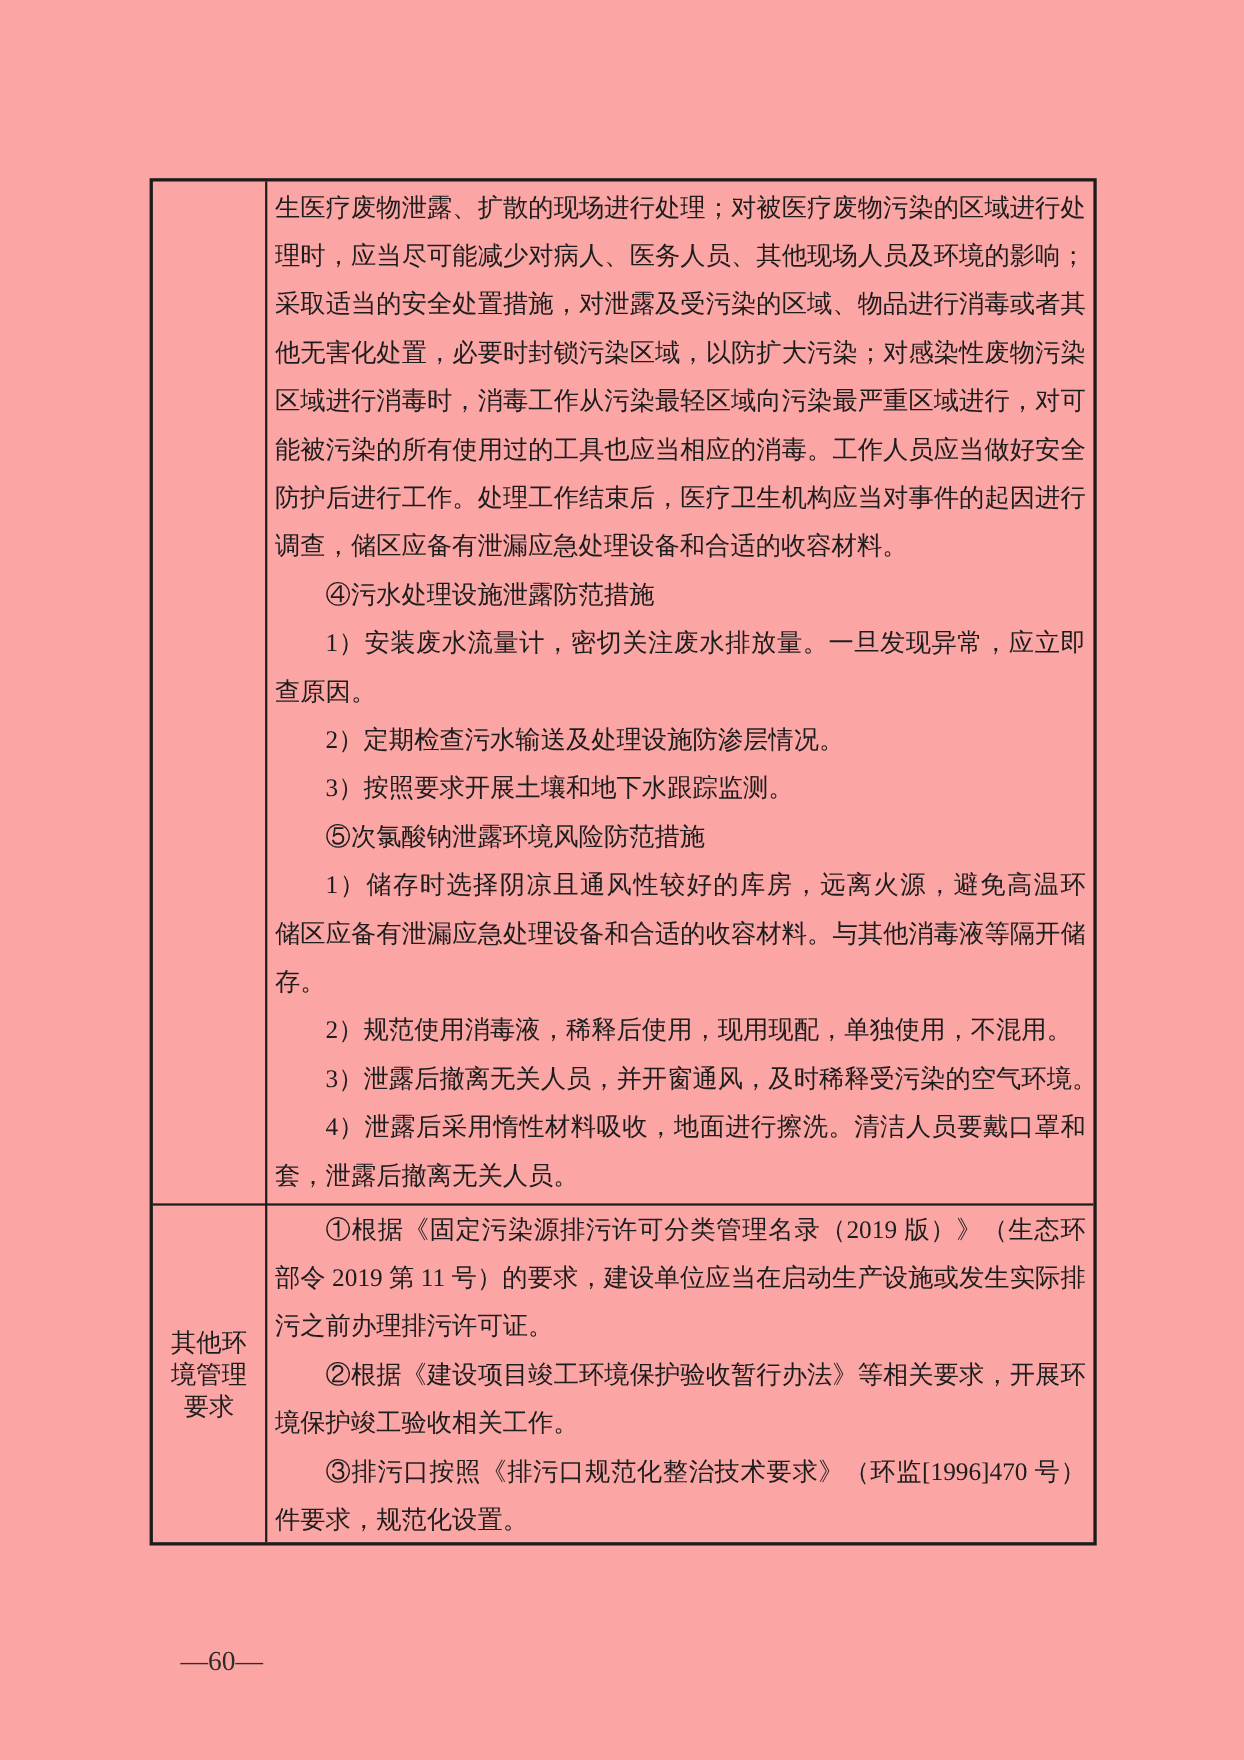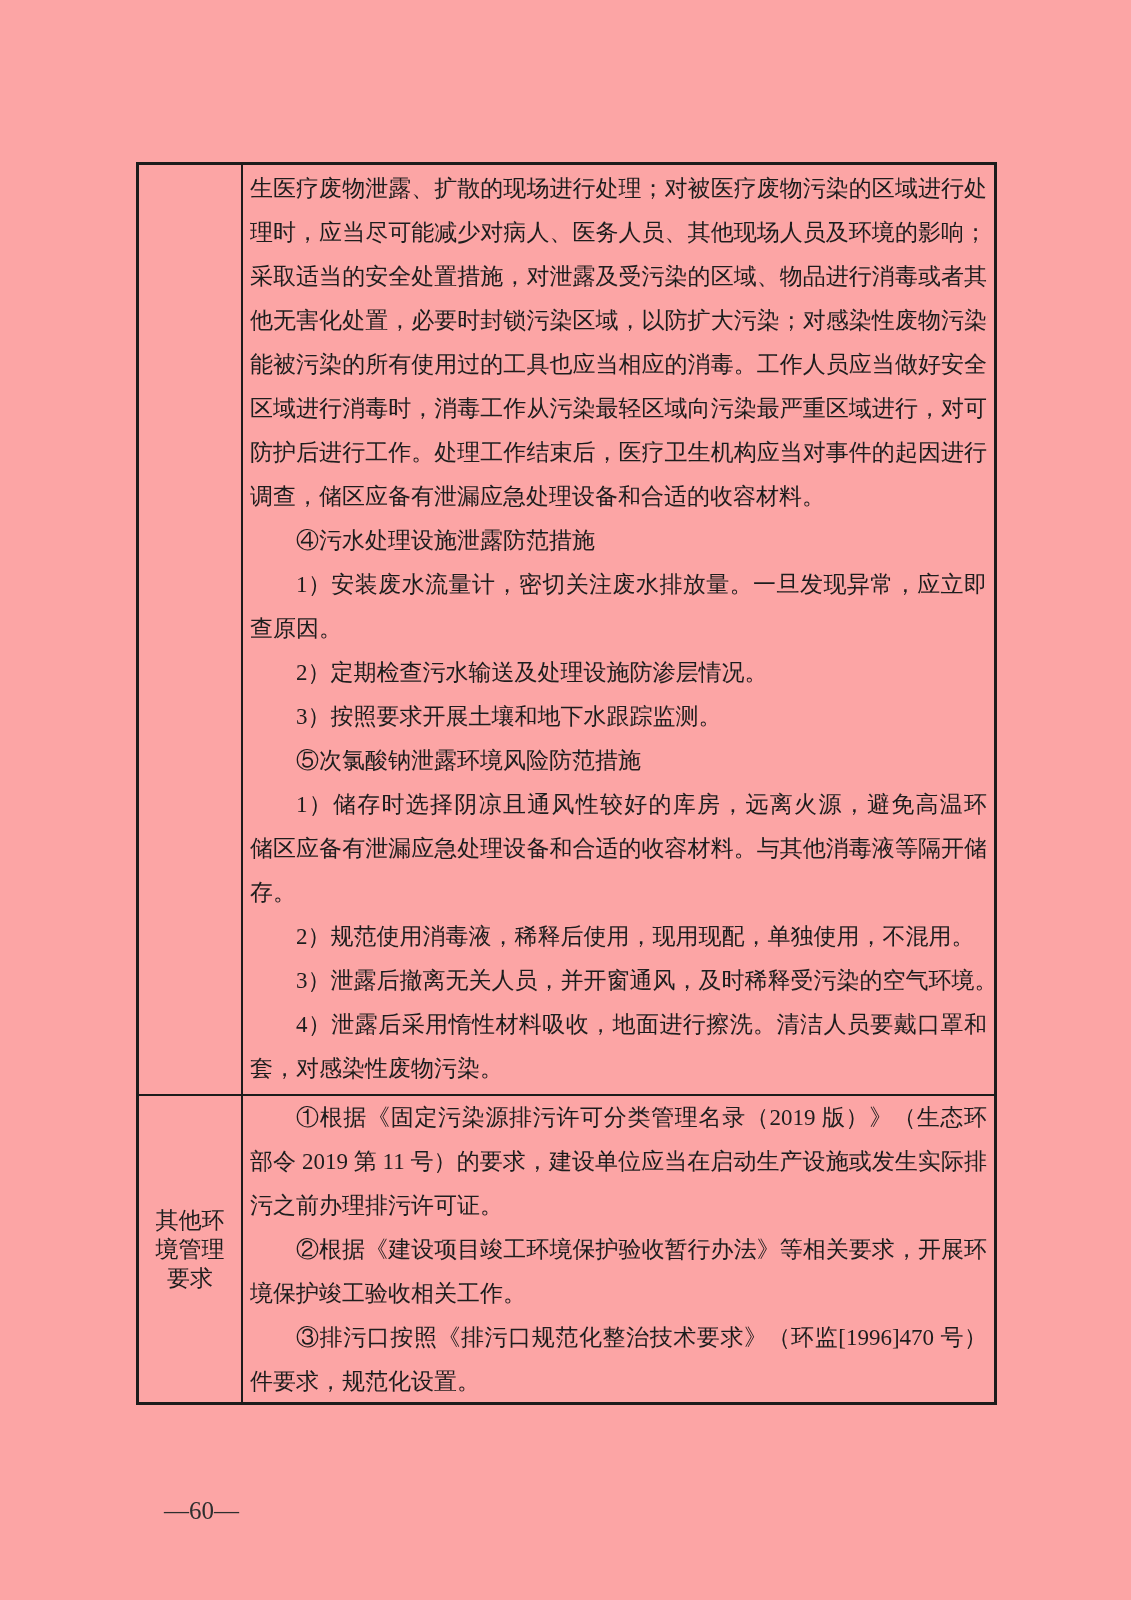--- a/index.html
+++ b/index.html
@@ -101,37 +101,37 @@
     <div class="col-divider"></div>
     <div class="row-divider"></div>
 
     <div class="cell cell-r1-label"></div>
 
     <div class="cell cell-r1-body">
         <div class="tline fill">生医疗废物泄露、扩散的现场进行处理；对被医疗废物污染的区域进行处</div>
         <div class="tline fill">理时，应当尽可能减少对病人、医务人员、其他现场人员及环境的影响；</div>
         <div class="tline fill">采取适当的安全处置措施，对泄露及受污染的区域、物品进行消毒或者其</div>
         <div class="tline fill">他无害化处置，必要时封锁污染区域，以防扩大污染；对感染性废物污染</div>
+        <div class="tline fill">区域进行消毒时，消毒工作从污染最轻区域向污染最严重区域进行，对可</div>
         <div class="tline fill">能被污染的所有使用过的工具也应当相应的消毒。工作人员应当做好安全</div>
-        <div class="tline fill">区域进行消毒时，消毒工作从污染最轻区域向污染最严重区域进行，对可</div>
         <div class="tline fill">防护后进行工作。处理工作结束后，医疗卫生机构应当对事件的起因进行</div>
         <div class="tline">调查，储区应备有泄漏应急处理设备和合适的收容材料。</div>
         <div class="tline ind">④污水处理设施泄露防范措施</div>
         <div class="tline ind fill">1）安装废水流量计，密切关注废水排放量。一旦发现异常，应立即排</div>
         <div class="tline">查原因。</div>
         <div class="tline ind">2）定期检查污水输送及处理设施防渗层情况。</div>
         <div class="tline ind">3）按照要求开展土壤和地下水跟踪监测。</div>
         <div class="tline ind">⑤次氯酸钠泄露环境风险防范措施</div>
         <div class="tline ind fill">1）储存时选择阴凉且通风性较好的库房，远离火源，避免高温环境。</div>
         <div class="tline fill">储区应备有泄漏应急处理设备和合适的收容材料。与其他消毒液等隔开储</div>
         <div class="tline">存。</div>
         <div class="tline ind">2）规范使用消毒液，稀释后使用，现用现配，单独使用，不混用。</div>
         <div class="tline ind">3）泄露后撤离无关人员，并开窗通风，及时稀释受污染的空气环境。</div>
         <div class="tline ind fill">4）泄露后采用惰性材料吸收，地面进行擦洗。清洁人员要戴口罩和手</div>
-        <div class="tline">套，对感染性废物污染。</div>
+        <div class="tline">套，泄露后撤离无关人员。</div>
       </div>
 
     <div class="cell cell-r2-label">
         <div class="label-line">其他环</div>
         <div class="label-line">境管理</div>
         <div class="label-line">要求</div>
       </div>
 
     <div class="cell cell-r2-body">
         <div class="tline ind fill">①根据《固定污染源排污许可分类管理名录（2019 版）》（生态环境</div>

